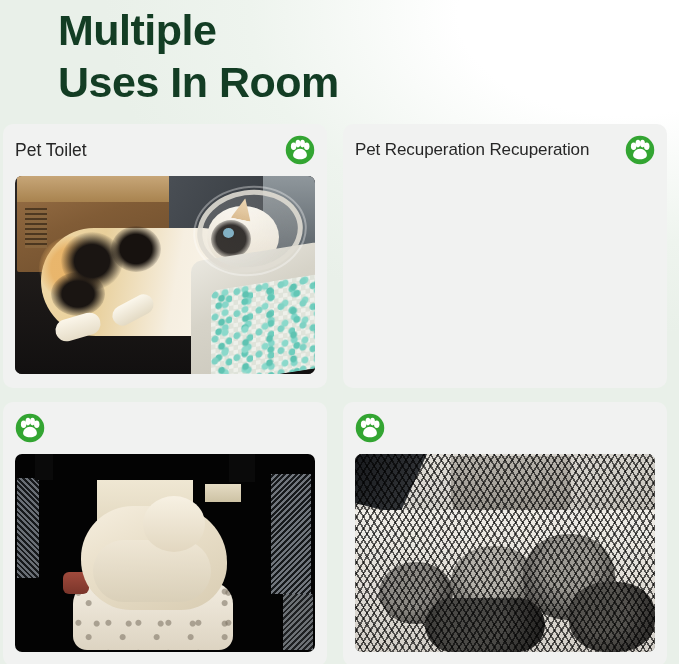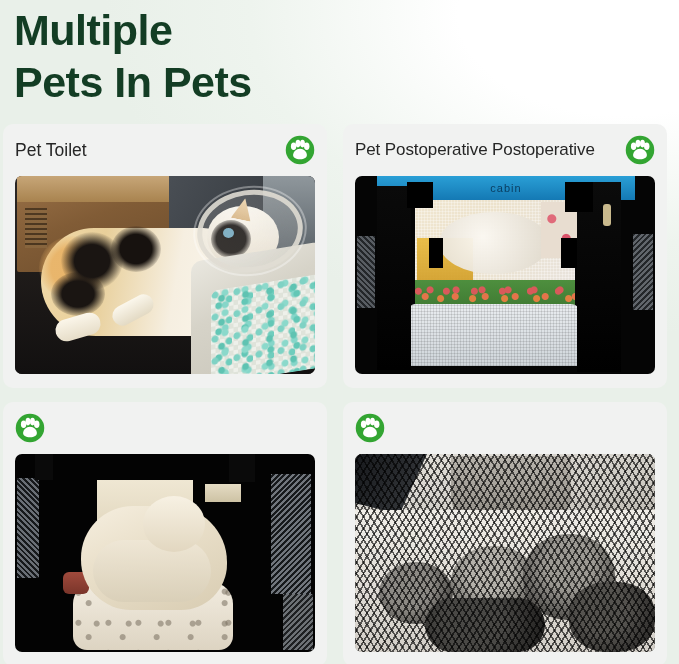--- a/index.html
+++ b/index.html
@@ -16,20 +16,21 @@
       radial-gradient(ellipse 520px 320px at 92% 2%, #ffffff 0%, #ffffff 32%, #eef4ee 72%, #e9f0e9 100%),
       #ffffff;
   }
   .title {
     padding: 4px 0 0 14px;
     color: #133d24;
     font-size: 43px;
     line-height: 52px;
     font-weight: bold;
     letter-spacing: -0.5px;
+    margin-left: 44px;
   }
   .title .line { display: block; }
   .grid {
     position: absolute;
     top: 124px; left: 0;
     width: 679px;
     display: grid;
     grid-template-columns: 324px 324px;
     grid-template-rows: 264px 264px;
     column-gap: 16px;
@@ -245,21 +246,21 @@
       repeating-linear-gradient(58deg, rgba(0,0,0,.62) 0 1.6px, rgba(255,255,255,0) 1.6px 6px),
       repeating-linear-gradient(-58deg, rgba(0,0,0,.62) 0 1.6px, rgba(255,255,255,0) 1.6px 6px); }
 </style>
 </head>
 <body>
 
 <div class="page">
 
   <div class="title">
     <span class="line">Multiple</span>
-    <span class="line">Pets In Pets</span>
+    <span class="line">Uses In Room</span>
   </div>
 
   <div class="grid">
 
     <div class="card">
       <div class="card-head">
         <span class="card-title">Pet Toilet</span>
         <svg class="paw" viewBox="0 0 40 40">
           <circle cx="20" cy="20" r="19" fill="#33a532"></circle>
           <ellipse cx="11.5" cy="15" rx="3.6" ry="5" fill="#fff"></ellipse>
@@ -289,48 +290,29 @@
           <div class="ear"></div>
         <div class="litter"></div>
           <div class="litterIn"></div>
         <div class="coneRim"></div>
           <div class="cone"></div>
       </div>
     </div>
 
     <div class="card wide">
       <div class="card-head">
-        <span class="card-title">Pet Postoperative Postoperative</span>
+        <span class="card-title">Pet Recuperation Recuperation</span>
         <svg class="paw" viewBox="0 0 40 40">
           <circle cx="20" cy="20" r="19" fill="#33a532"></circle>
           <ellipse cx="11.5" cy="15" rx="3.6" ry="5" fill="#fff"></ellipse>
           <ellipse cx="17.3" cy="11.4" rx="3.3" ry="5.1" fill="#fff"></ellipse>
           <ellipse cx="23.3" cy="11.4" rx="3.3" ry="5.1" fill="#fff"></ellipse>
           <ellipse cx="29" cy="15" rx="3.6" ry="5" fill="#fff"></ellipse>
           <path d="M20 18.2c5.3 0 9.2 4.4 9.2 8.4 0 3.5-3.4 5.6-9.2 5.6s-9.2-2.1-9.2-5.6c0-4 3.9-8.4 9.2-8.4z" fill="#fff"></path>
         </svg>
-      </div>
-      <div class="photo p2">
-        <div class="blue"></div>
-        <div class="cabin">cabin</div>
-        <div class="mesh"></div>
-        <div class="yellow"></div>
-          <div class="cat"></div>
-          <div class="floral"></div>
-        <div class="green"></div>
-        <div class="blanket"></div>
-        <div class="pillarL"></div>
-          <div class="pillarR"></div>
-        <div class="tabA"></div>
-          <div class="tabB"></div>
-        <div class="strapL"></div>
-          <div class="strapR"></div>
-        <div class="vent"></div>
-          <div class="ventR"></div>
-          <div class="clip"></div>
       </div>
     </div>
 
     <div class="card">
       <div class="card-head">
         <svg class="paw" viewBox="0 0 40 40">
           <circle cx="20" cy="20" r="19" fill="#33a532"></circle>
           <ellipse cx="11.5" cy="15" rx="3.6" ry="5" fill="#fff"></ellipse>
           <ellipse cx="17.3" cy="11.4" rx="3.3" ry="5.1" fill="#fff"></ellipse>
           <ellipse cx="23.3" cy="11.4" rx="3.3" ry="5.1" fill="#fff"></ellipse>

